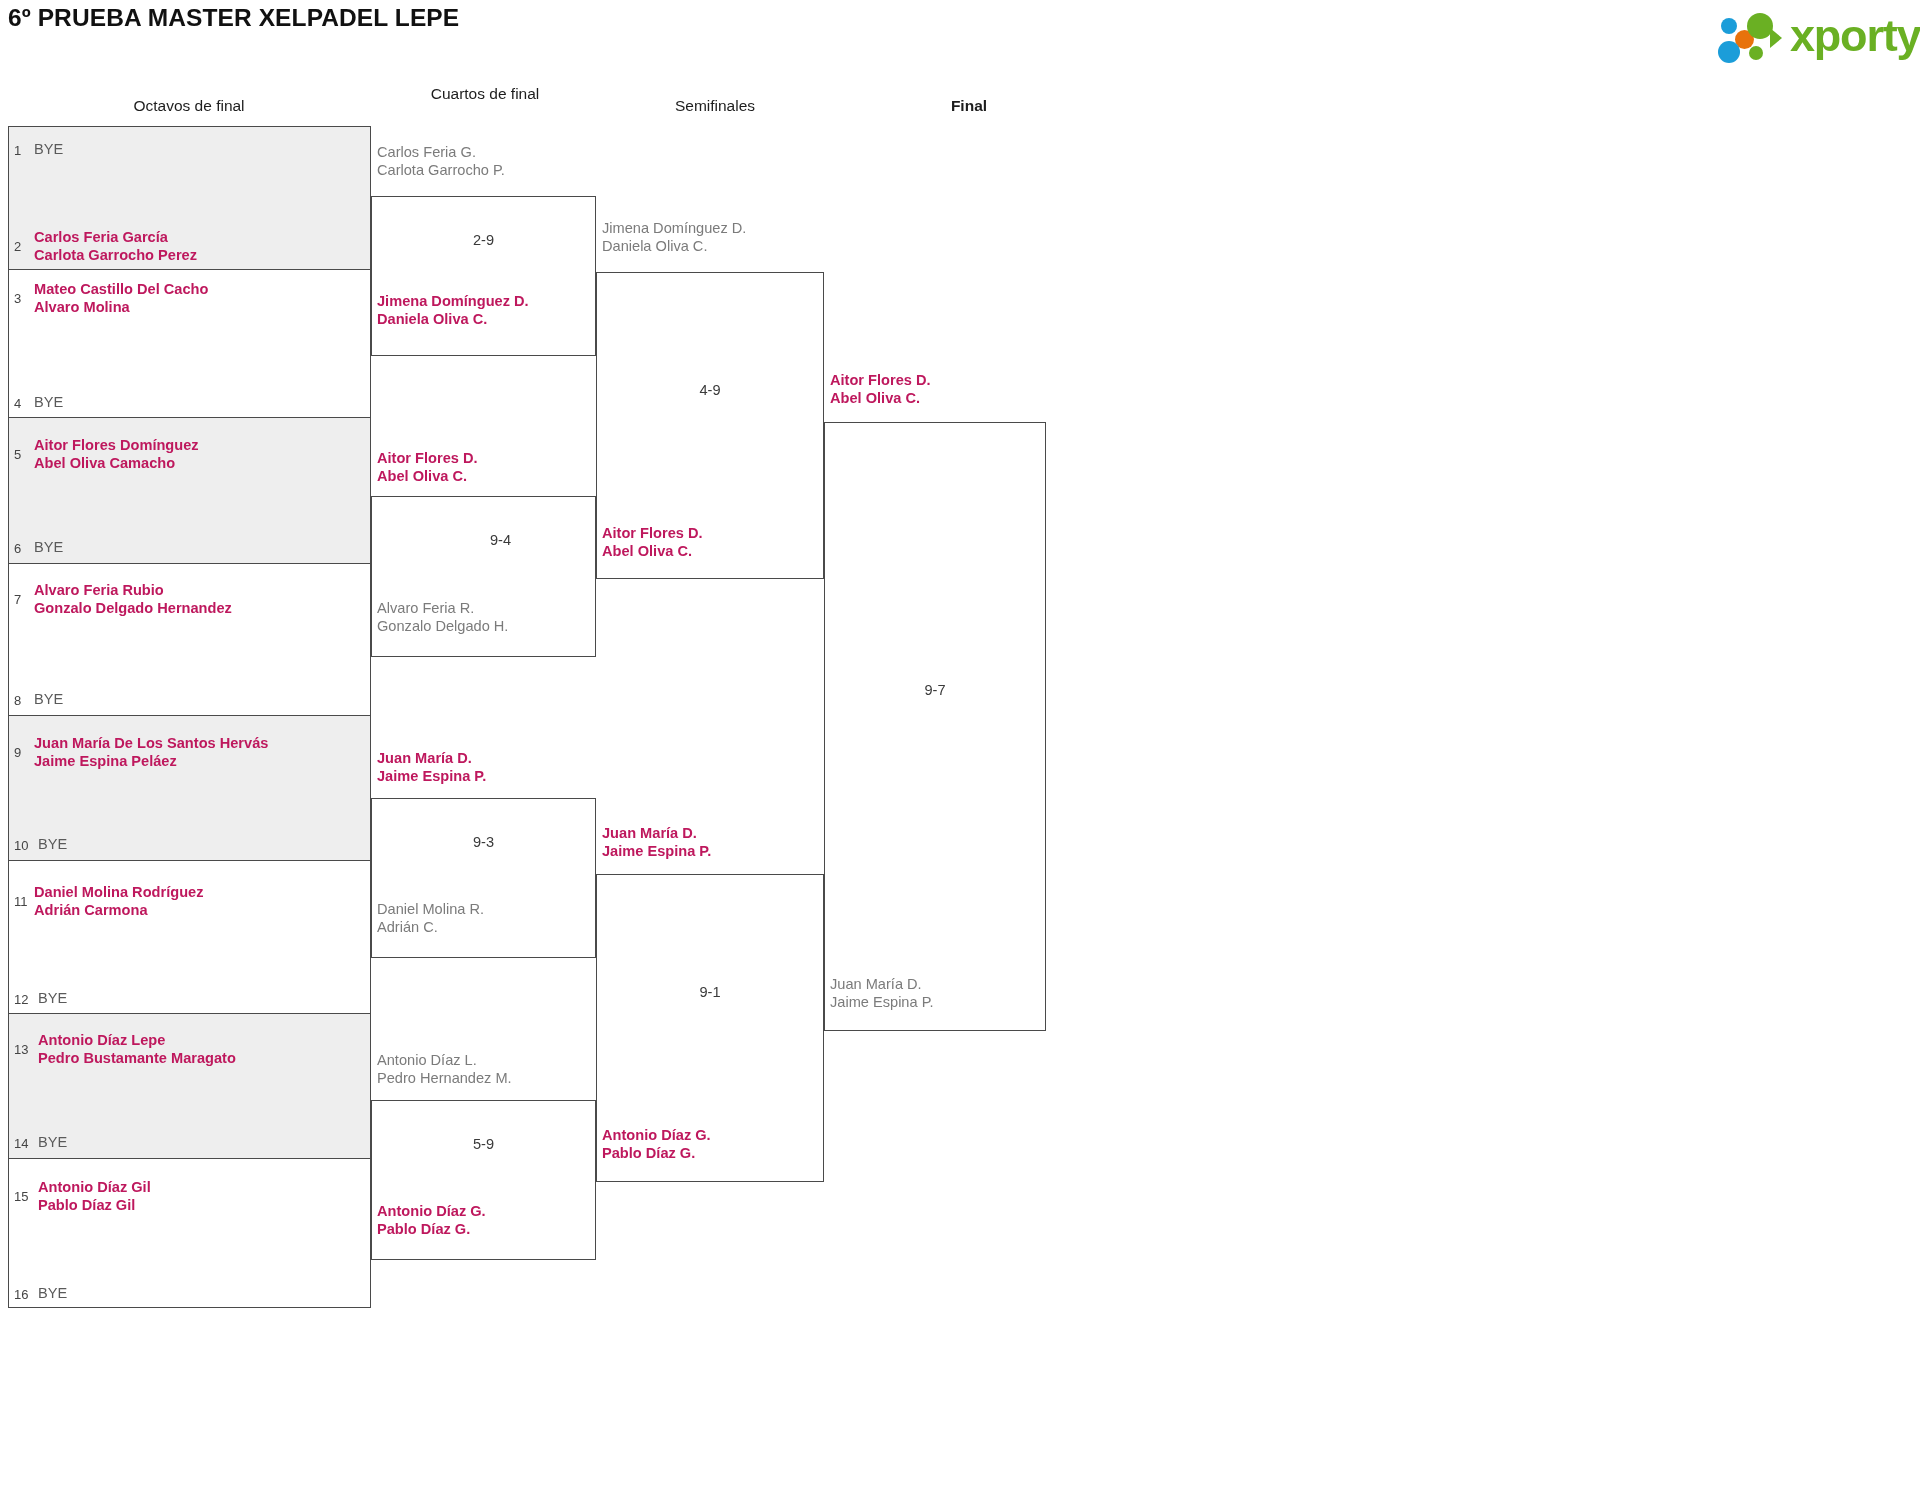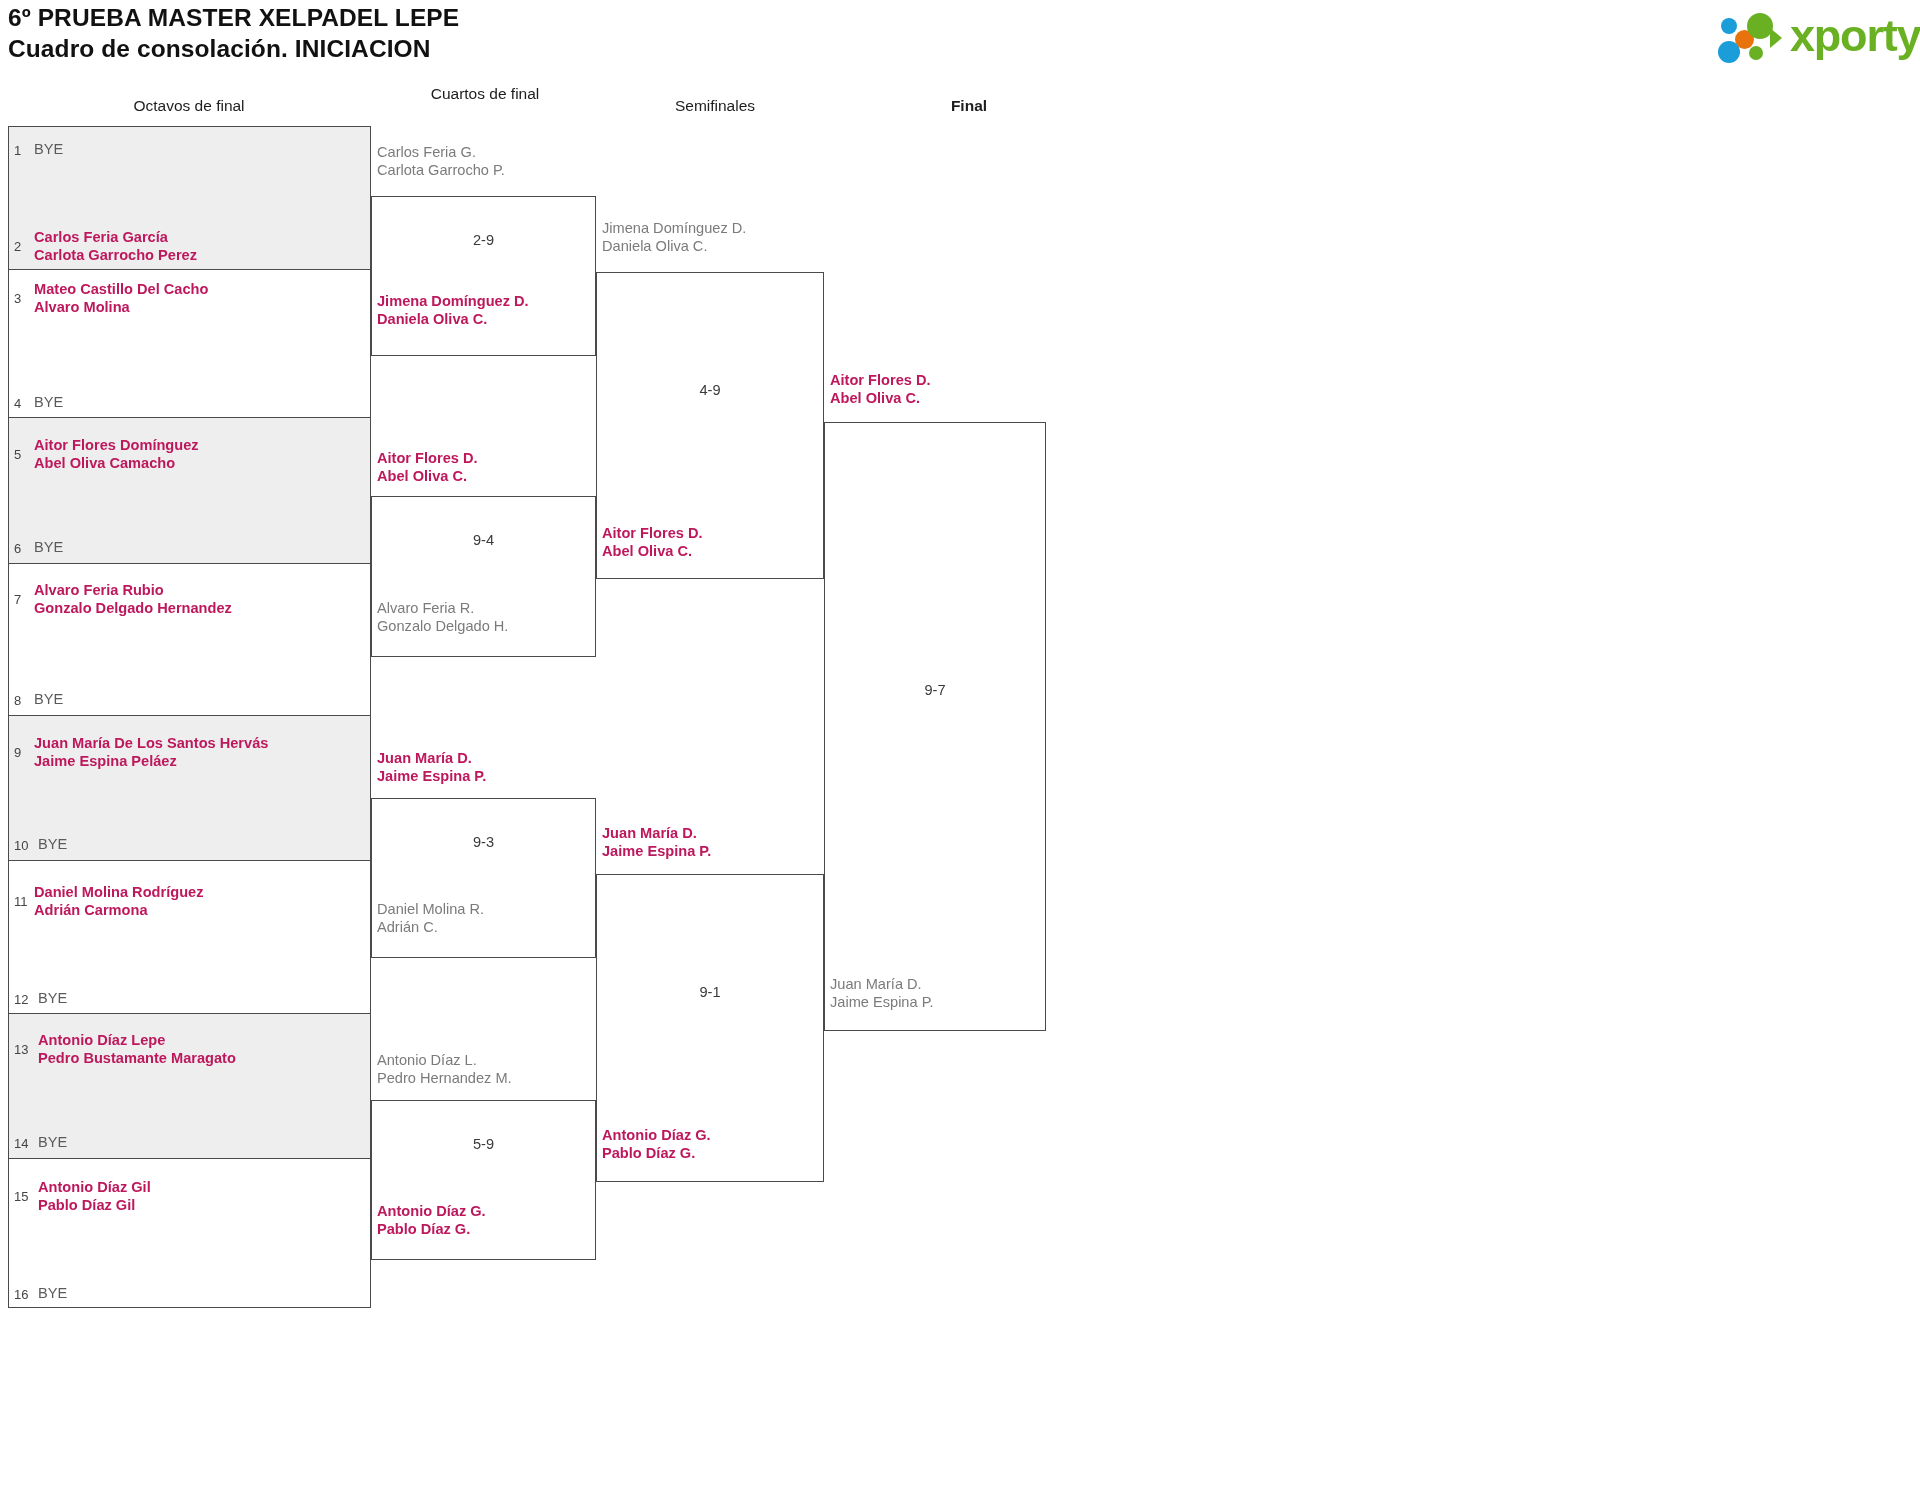--- a/index.html
+++ b/index.html
@@ -101,21 +101,20 @@
     line-height: 18px;
     white-space: nowrap;
   }
 </style>
 </head>
 <body>
 
 <div id="header">
   <div id="title-block">
     <div class="title-line">6º PRUEBA MASTER XELPADEL LEPE</div>
-    <div class="title-line">Cuadro de consolación. INICIACION</div>
   </div>
 
   <div id="logo">
     <div id="logo-dots">
       <div class="dot" style="left:3px; top:6px; width:16px; height:16px; background:#1b9dd9;"></div>
       <div class="dot" style="left:17px; top:18px; width:19px; height:19px; background:#e8720c;"></div>
       <div class="dot" style="left:29px; top:1px; width:26px; height:26px; background:#6ab023;"></div>
       <div class="dot" style="left:0px; top:29px; width:22px; height:22px; background:#1b9dd9;"></div>
       <div class="dot" style="left:31px; top:34px; width:14px; height:14px; background:#6ab023;"></div>
       <div style="position:absolute; left:52px; top:16px; width:0; height:0;
@@ -297,21 +296,21 @@
 <div class="team loser" style="left:377px; top:1051px;">
   <span class="nm">Antonio Díaz L.</span>
     <span class="nm">Pedro Hernandez M.</span>
 </div>
 <div class="team winner" style="left:377px; top:1202px;">
   <span class="nm">Antonio Díaz G.</span>
     <span class="nm">Pablo Díaz G.</span>
 </div>
 
 <div class="score" style="left:371px; top:231px; width:225px;">2-9</div>
-<div class="score" style="left:371px; top:531px; width:225px;">9-4</div>
+<div class="score" style="left:371px; top:531px; width:225px;padding-left:17px;">9-4</div>
 <div class="score" style="left:371px; top:833px; width:225px;">9-3</div>
 <div class="score" style="left:371px; top:1135px; width:225px;">5-9</div>
 
 <div class="border-box" style="left:596px; top:272px;  width:228px; height:307px;"></div>
 <div class="border-box" style="left:596px; top:874px;  width:228px; height:308px;"></div>
 
 <div class="team loser" style="left:602px; top:219px;">
   <span class="nm">Jimena Domínguez D.</span>
     <span class="nm">Daniela Oliva C.</span>
 </div>

